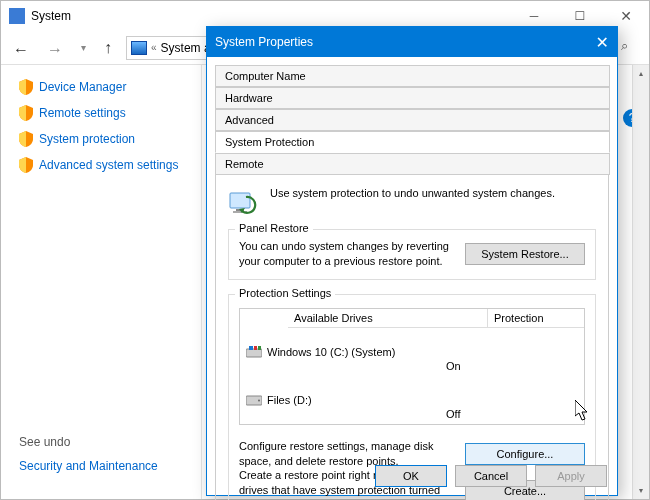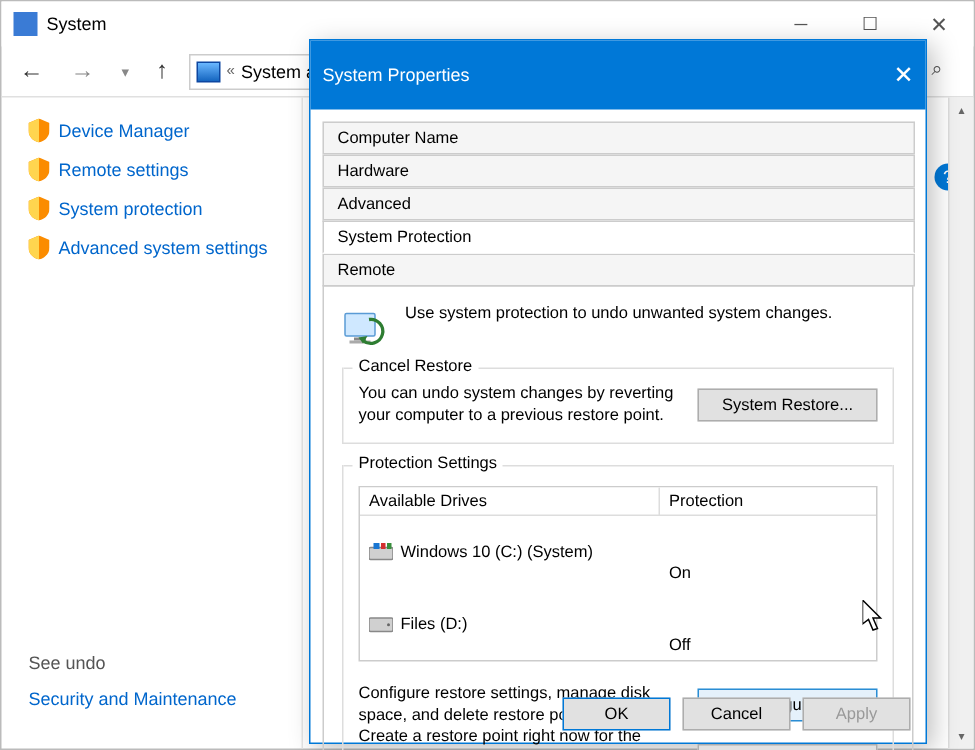--- a/index.html
+++ b/index.html
@@ -30,21 +30,21 @@
 .seealso-link { position: absolute; bottom: 26px; left: 18px; font-size: 12px; }
 
 .content-divider { width: 1px; background: #e5e5e5; }
 .content-right { flex: 1; position: relative; }
 .help-icon { position: absolute; top: 44px; right: 8px; width: 18px; height: 18px; border-radius: 50%; background: #0078d7; color: #fff; font-size: 12px; display: flex; align-items: center; justify-content: center; }
 .vscroll { position: absolute; right: 0; top: 0; bottom: 0; width: 17px; background: #f0f0f0; border-left: 1px solid #ddd; }
 .vscroll .arrow { height: 17px; display: flex; align-items: center; justify-content: center; font-size: 8px; color: #666; }
 
 
 .dialog { position: absolute; left: 206px; top: 26px; width: 412px; height: 470px; background: #fff; border: 1px solid #0078d7; box-shadow: 4px 4px 16px rgba(0,0,0,0.25); z-index: 10; }
-.dialog-titlebar { height: 46px; background: #0078d7; display: flex; align-items: center; padding: 12px 8px; }
+.dialog-titlebar { height: 30px; background: #0078d7; display: flex; align-items: center; padding: 12px 8px; }
 .dialog-title { color: #fff; font-size: 12px; flex: 1; }
 .dialog-close { color: #fff; font-size: 16px; width: 30px; text-align: right; }
 
 .tabs { display: flex; margin: 8px 8px 0 8px; font-size: 11px; position: relative; flex-direction: column; }
 .tab { padding: 4px 9px; border: 1px solid #ccc; border-bottom: 1px solid #ccc; background: #f5f5f5; margin-right: -1px; white-space: nowrap; position: relative; }
 .tab.active { background: #fff; border-bottom: 1px solid #fff; z-index: 2; }
 .tab-panel { margin: 0 8px 8px 8px; border: 1px solid #ccc; border-top: 1px solid #ccc; margin-top: -1px; padding: 12px; height: 382px; position: relative; font-size: 11px; color: #000; }
 
 .intro { display: flex; gap: 10px; align-items: flex-start; margin-bottom: 10px; }
 .intro-icon { width: 32px; height: 32px; }
@@ -54,21 +54,21 @@
 
 .row { display: flex; align-items: center; gap: 14px; }
 .row .text { flex: 1; line-height: 1.35; }
 .btn { min-width: 120px; height: 22px; border: 1px solid #adadad; background: #e1e1e1; font-size: 11px; padding: 0 12px; display: flex; align-items: center; justify-content: center; }
 .btn.hover { border: 1px solid #2a8dd4; background: #e5f1fb; }
 .btn.disabled { color: #999; }
 
 .drive-table { border: 1px solid #ccc; margin-top: 4px; }
 .drive-table .th { display: flex; font-size: 11px; }
 .drive-table .th > div { padding: 3px 6px; border-right: 1px solid #ddd; border-bottom: 1px solid #ddd; background: #fff; }
-.drive-table .th > div:first-child { width: 200px; }
+.drive-table .th > div:first-child { width: 200px; margin-left: 48px; }
 .drive-table .th > div:last-child { flex: 1; border-right: none; }
 .drive-table .tr { display: flex; padding: 2px 0; }
 .drive-table .tr > div:first-child { width: 200px; padding: 2px 6px; display: flex; align-items: center; gap: 5px; }
 .drive-table .tr > div:last-child { flex: 1; padding: 2px 6px; margin-top: 28px; }
 .drive-icon { width: 16px; height: 12px; }
 
 .dialog-buttons { position: absolute; bottom: 8px; right: 10px; display: flex; gap: 8px; }
 .dialog-buttons .btn { min-width: 72px; }
 .btn.default { border: 1px solid #0078d7; }
 
@@ -163,21 +163,21 @@
         <rect x="2" y="6" width="20" height="15" rx="1" fill="#cfe8ff" stroke="#5a9bd5"></rect>
         <rect x="8" y="22" width="8" height="2" fill="#888"></rect>
         <rect x="5" y="24" width="14" height="2" fill="#aaa"></rect>
         <path d="M18 10 A8 8 0 1 1 14 24" fill="none" stroke="#2e7d32" stroke-width="2.2"></path>
         <path d="M11 22 L14 26 L17 21" fill="#2e7d32"></path>
       </svg>
       <div>Use system protection to undo unwanted system changes.</div>
     </div>
 
     <div class="group">
-      <div class="legend">Cancel Restore</div>
+      <div class="legend">Panel Restore</div>
       <div class="row">
         <div class="text">You can undo system changes by reverting your computer to a previous restore point.</div>
         <div class="btn">System Restore...</div>
       </div>
     </div>
 
     <div class="group" style="padding-bottom:14px">
       <div class="legend">Protection Settings</div>
       <div class="drive-table">
         <div class="th">

